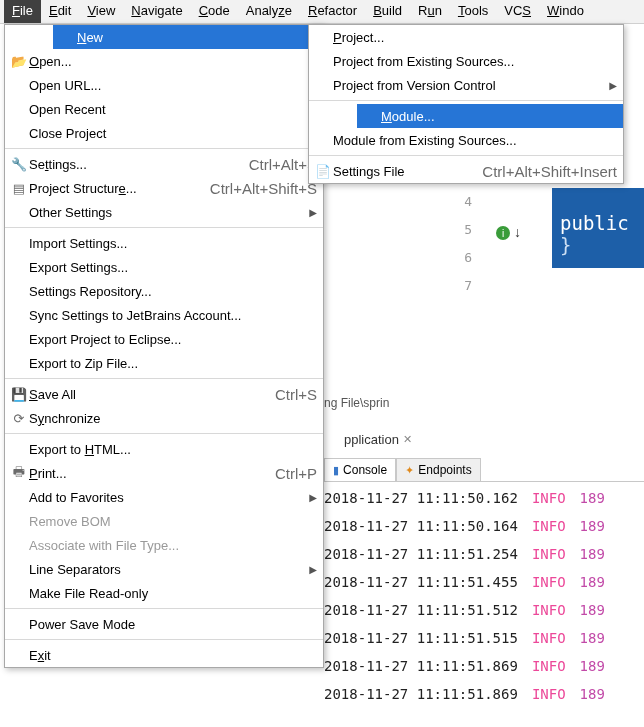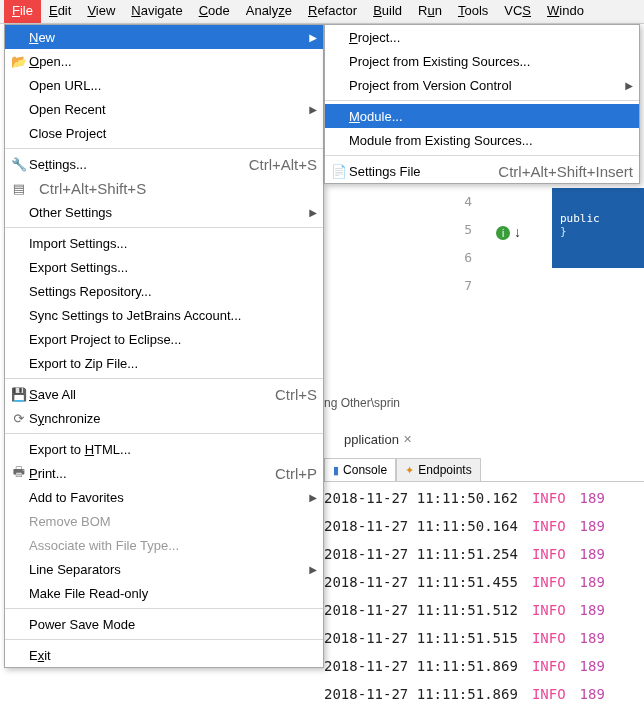--- a/index.html
+++ b/index.html
@@ -18,21 +18,21 @@
     height: 24px;
     background: #f2f2f2;
     border-bottom: 1px solid #d0d0d0;
     padding-left: 4px;
   }
   .menubar .mitem {
     padding: 3px 8px;
     cursor: default;
   }
   .menubar .mitem.active {
-    background: #ef4444;
+    background: #404040;
     color: #fff;
   }
   .und { text-decoration: underline; }
   .dropdown {
     position: absolute;
     top: 24px;
     left: 4px;
     width: 320px;
     background: #fff;
     border: 1px solid #a8a8a8;
@@ -43,40 +43,41 @@
     display: flex;
     align-items: center;
     height: 24px;
     padding: 0 6px 0 4px;
     cursor: default;
     position: relative;
   }
   .dd-item.hl {
     background: #2675d6;
     color: #fff;
+    margin-left: 48px;
   }
   .dd-item.disabled { color: #9a9a9a; }
   .dd-icon {
     width: 20px;
     display: inline-flex;
     justify-content: center;
     color: #6b6b6b;
     font-size: 13px;
   }
   .dd-item.hl .dd-icon { color: #fff; }
   .dd-label { flex: 1; white-space: nowrap; }
   .dd-shortcut { color: #6b6b6b; font-size: 15px; padding-left: 10px; }
   .dd-arrow { color: #555; font-size: 10px; padding-left: 6px; }
   .dd-item.hl .dd-arrow { color: #fff; }
   .dd-sep { height: 1px; background: #d8d8d8; margin: 3px 0; }
 
   .submenu {
     position: absolute;
     top: 24px;
-    left: 324px;
+    left: 308px;
     width: 316px;
     background: #fff;
     border: 1px solid #a8a8a8;
     box-shadow: 2px 2px 6px rgba(0,0,0,0.25);
     z-index: 20;
   }
 
   
   .bg-right {
     position: absolute;
@@ -96,21 +97,21 @@
     text-align: right;
     padding-right: 6px;
   }
   .code-strip {
     position: absolute;
     left: 228px;
     top: 0;
     background: #1d5fa8;
     color: #fff;
     font-family: Consolas, monospace;
-    font-size: 11px;
+    font-size: 19px;
     padding: 24px 8px 20px 8px;
     width: 92px;
     height: 80px;
   }
   .indicator {
     position: absolute;
     left: 172px;
     top: 38px;
     width: 14px; height: 14px;
     border-radius: 50%;
@@ -216,20 +217,21 @@
     <span class="dd-label"><span>Close Pro</span><span class="und">j</span><span>ect</span></span>
   </div>
   <div class="dd-sep"></div>
   <div class="dd-item">
     <span class="dd-icon">🔧</span>
     <span class="dd-label"><span>Se</span><span class="und">t</span><span>tings...</span></span>
     <span class="dd-shortcut">Ctrl+Alt+S</span>
   </div>
   <div class="dd-item">
     <span class="dd-icon">▤</span>
+    <span class="dd-label"><span>Project Structur</span><span class="und">e</span><span>...</span></span>
     <span class="dd-shortcut">Ctrl+Alt+Shift+S</span>
   </div>
   <div class="dd-item">
     <span class="dd-icon"></span>
       <span class="dd-label">Other Settings</span>
     <span class="dd-arrow">▶</span>
   </div>
   <div class="dd-sep"></div>
   <div class="dd-item">
       <span class="dd-icon"></span>
@@ -346,21 +348,21 @@
     <div>5</div>
     <div>6</div>
     <div>7</div>
   </div>
   <div class="indicator">i</div>
   <div class="downarrow">↓</div>
   <div class="code-strip">
     <div>public</div>
     <div style="color:#cde0f4">}</div>
   </div>
-  <div class="breadcrumb">ng Other\sprin</div>
+  <div class="breadcrumb">ng File\sprin</div>
   <div class="run-tab">
     <span class="tabname">pplication</span>
     <span class="closex">✕</span>
   </div>
   <div class="tool-tabs">
     <div class="ttab active">
       <span class="ttab-icon" style="color:#3a78c8">▮</span>
       <span>Console</span>
     </div>
     <div class="ttab">

